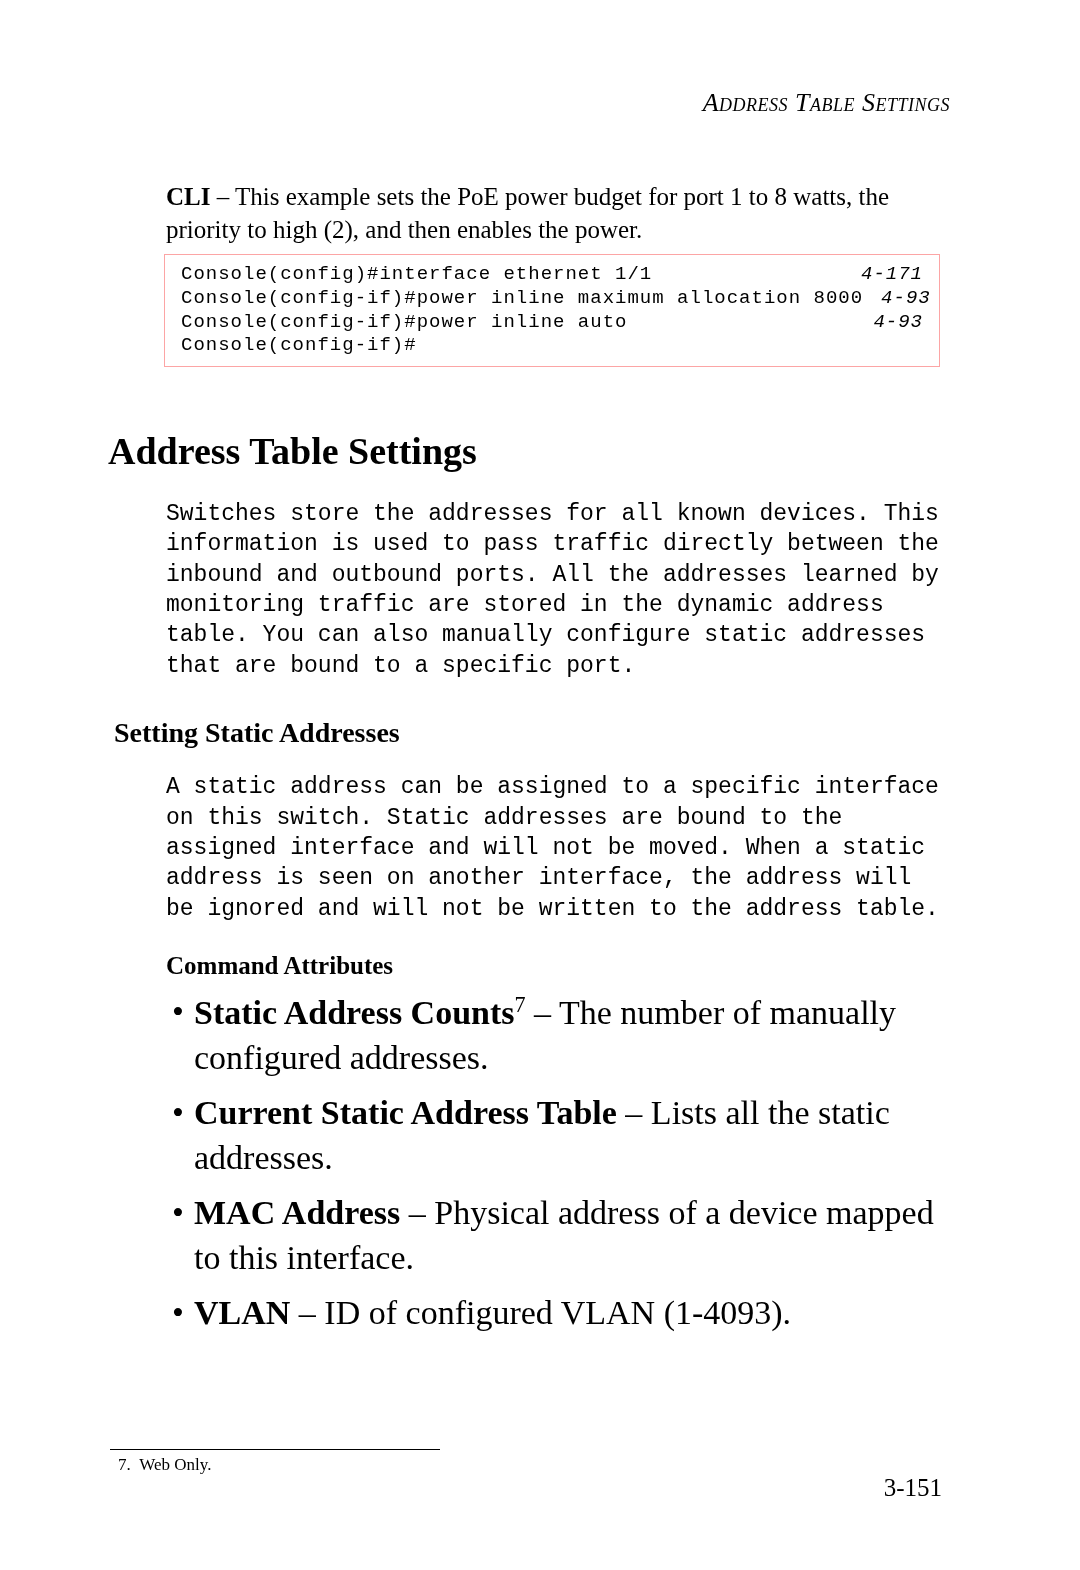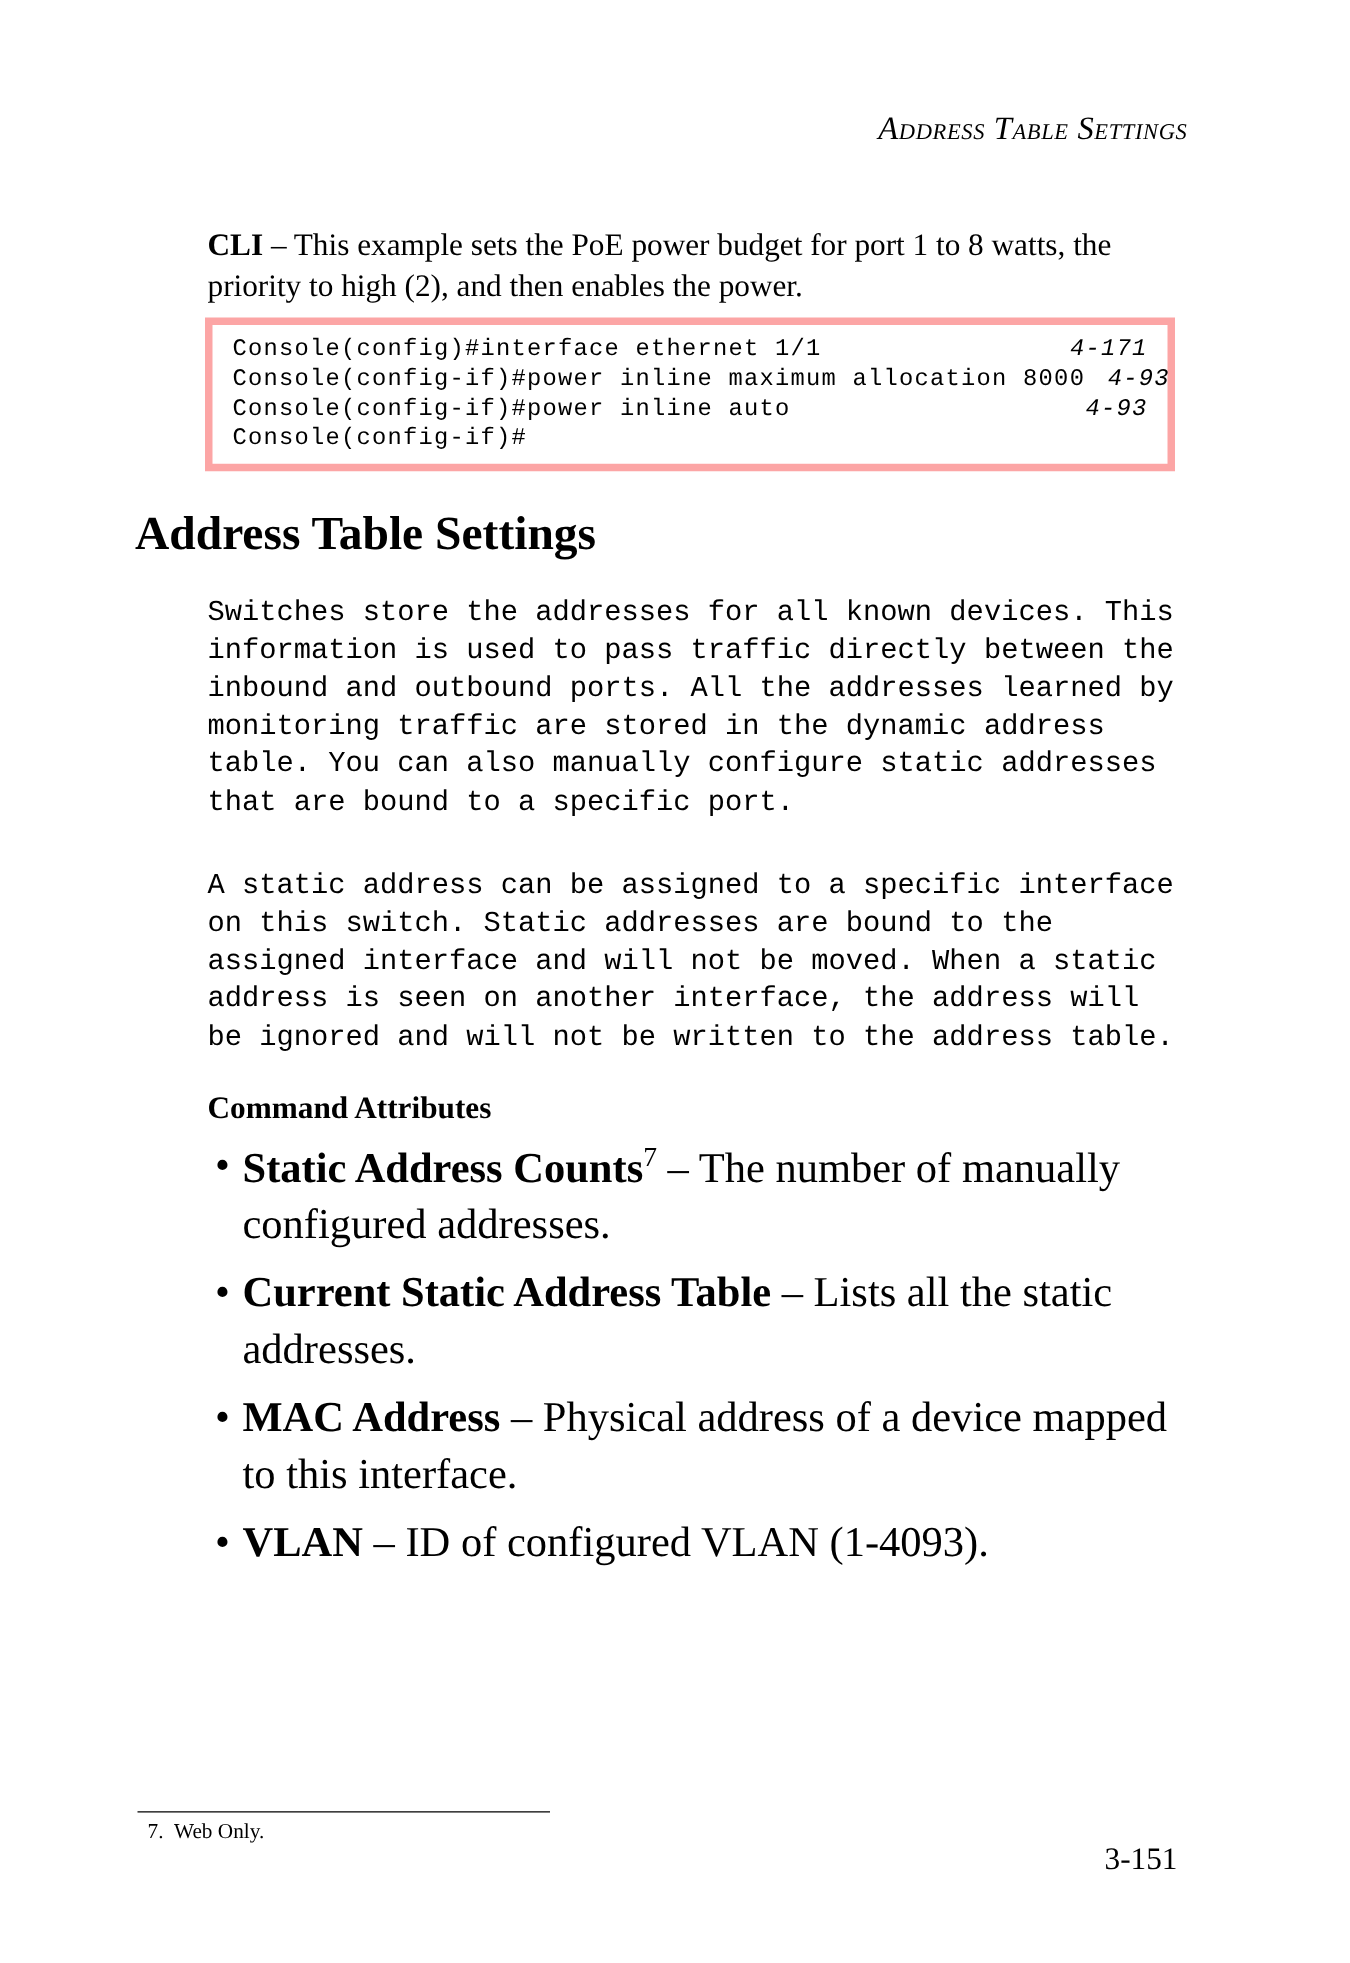--- a/index.html
+++ b/index.html
@@ -32,27 +32,27 @@
   .body-indent {
     margin-left: 58px;
   }
   .intro {
     font-size: 25px;
     line-height: 1.32;
     margin-bottom: 8px;
   }
   .intro b { font-weight: bold; }
   .code-box {
-    border: 6px solid #fca5a5;
+    border: 1px solid #fca5a5;
     padding: 8px 16px;
     font-family: "Courier New", Courier, monospace;
     font-size: 19px;
     line-height: 1.25;
     letter-spacing: 1px;
-    margin-bottom: 28px;
+    margin-bottom: 62px;
     margin-left: 56px;
   }
   .code-line {
     display: flex;
     justify-content: space-between;
     white-space: pre;
   }
   .code-ref { font-style: italic; padding-left: 18px; }
   h1.section {
     font-size: 38px;
@@ -147,20 +147,21 @@
       <span class="code-ref"></span>
     </div>
   </div>
 
   <h1 class="section">Address Table Settings</h1>
 
   <div class="body-indent">
     <p class="para">Switches store the addresses for all known devices. This information is used to pass traffic directly between the inbound and outbound ports. All the addresses learned by monitoring traffic are stored in the dynamic address table. You can also manually configure static addresses that are bound to a specific port.</p>
   </div>
 
+  <h2 class="subsection" style="margin-left:6px;">Setting Static Addresses</h2>
 
   <div class="body-indent">
     <p class="para" style="margin-bottom:6px;">A static address can be assigned to a specific interface on this switch. Static addresses are bound to the assigned interface and will not be moved. When a static address is seen on another interface, the address will be ignored and will not be written to the address table.</p>
 
     <h3 class="subsub">Command Attributes</h3>
 
     <ul class="attrs">
       <li>
         <b>Static Address Counts</b><sup>7</sup><span> – The number of manually configured addresses.</span>
       </li>

